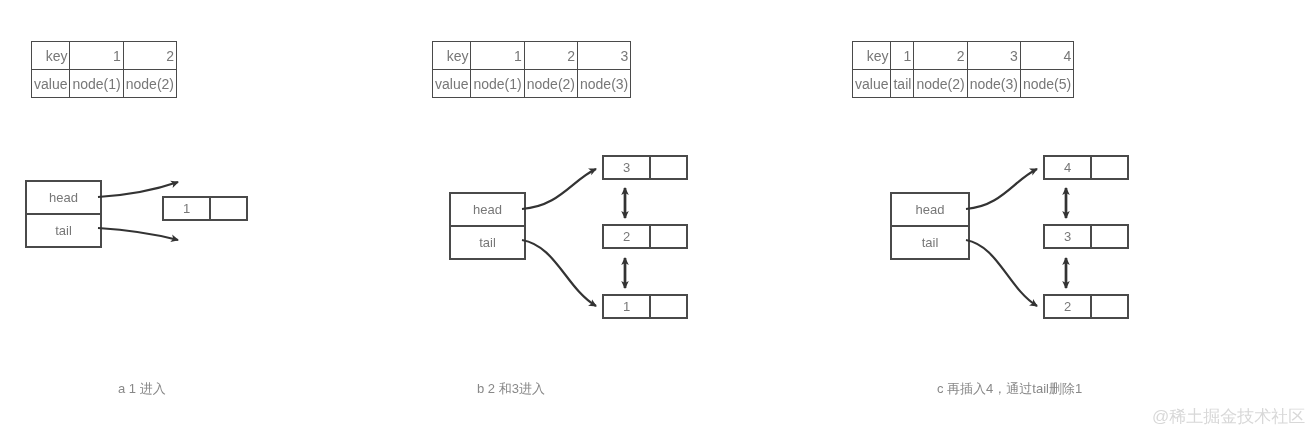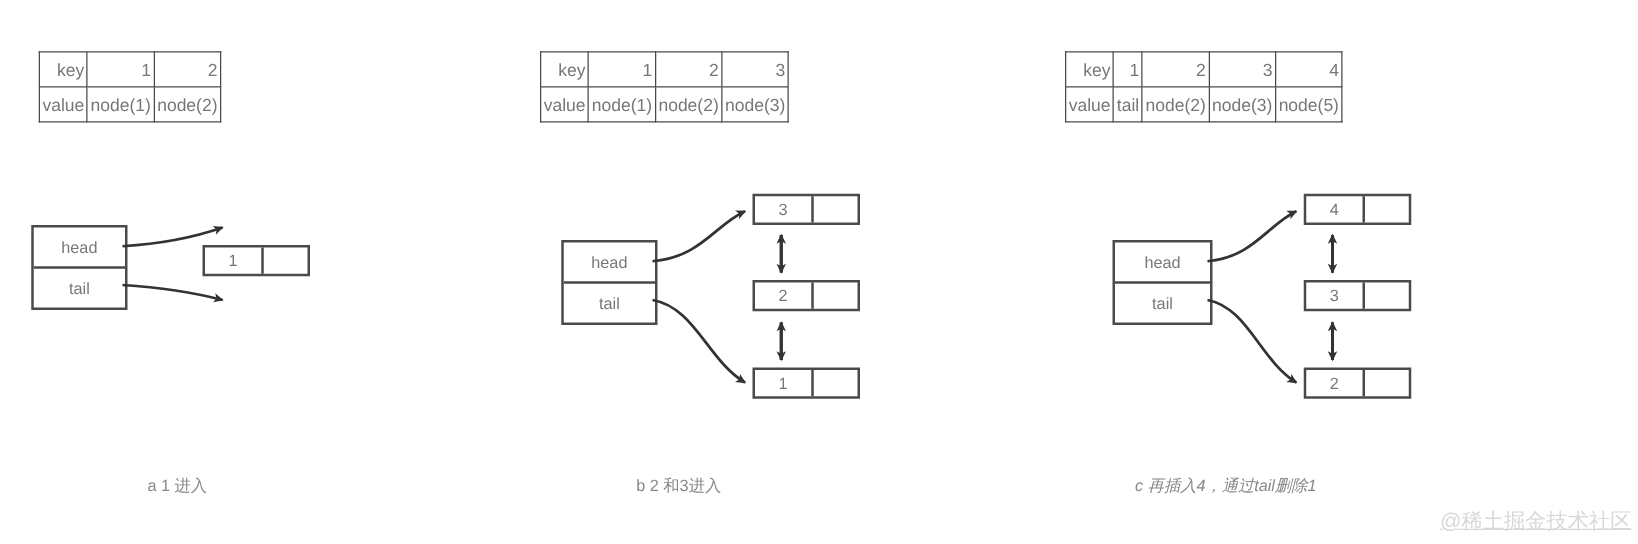--- a/index.html
+++ b/index.html
@@ -21,21 +21,21 @@
   .node{position:absolute;border:2px solid #4a4a4a;background:#fff;
         display:flex;height:25px;box-sizing:border-box;}
   .node .val{width:45px;line-height:21px;text-align:center;color:#777;
              font-size:13px;border-right:2px solid #4a4a4a;}
   .node .nxt{width:35px;}
   
   .arrows{position:absolute;left:0;top:0;width:1310px;height:435px;
           pointer-events:none;}
   
   .caption{position:absolute;color:#888;font-size:13px;white-space:nowrap;}
-  .watermark{position:absolute;color:#d8d8d8;font-size:17px;white-space:nowrap;text-decoration:underline;}
+  .watermark{position:absolute;color:#d8d8d8;font-size:17px;white-space:nowrap;}
 </style>
 </head>
 <body>
 
 <div class="panel">
 
   <table class="kv-table" style="left:31px;top:41px;">
     <tbody>
         <tr>
       <td class="label" style="width:70px;">key</td>
@@ -93,21 +93,21 @@
   </div>
   <div class="node" style="left:602px;top:224px;">
     <div class="val">2</div>
     <div class="nxt"></div>
   </div>
   <div class="node" style="left:602px;top:294px;">
     <div class="val">1</div>
     <div class="nxt"></div>
   </div>
 
-  <div class="caption" style="left:477px;top:380px;margin-left:32px;">b 2 和3进入</div>
+  <div class="caption" style="left:477px;top:380px;">b 2 和3进入</div>
 </div>
 
 <div class="panel">
 
   <table class="kv-table" style="left:852px;top:41px;">
     <tbody>
         <tr>
       <td class="label" style="width:70px;">key</td>
       <td style="width:90px;">1</td>
       <td style="width:90px;">2</td>
@@ -135,21 +135,21 @@
   </div>
   <div class="node" style="left:1043px;top:224px;">
     <div class="val">3</div>
     <div class="nxt"></div>
   </div>
   <div class="node" style="left:1043px;top:294px;">
     <div class="val">2</div>
     <div class="nxt"></div>
   </div>
 
-  <div class="caption" style="left:908px;top:380px;font-style:italic;">c 再插入4，通过tail删除1</div>
+  <div class="caption" style="left:937px;top:380px;">c 再插入4，通过tail删除1</div>
 </div>
 
 <svg class="arrows" viewBox="0 0 1310 435">
   <defs>
     <marker id="ah" markerWidth="9" markerHeight="9" refX="7" refY="4.2" orient="auto" markerUnits="userSpaceOnUse">
       <path d="M0,0.4 L8,4.2 L0,8 L2,4.2 Z" fill="#333"></path>
     </marker>
   </defs>
 
   <path d="M98,197 C130,195 155,190 178,182" stroke="#333" stroke-width="2.2" fill="none" marker-end="url(#ah)"></path>

